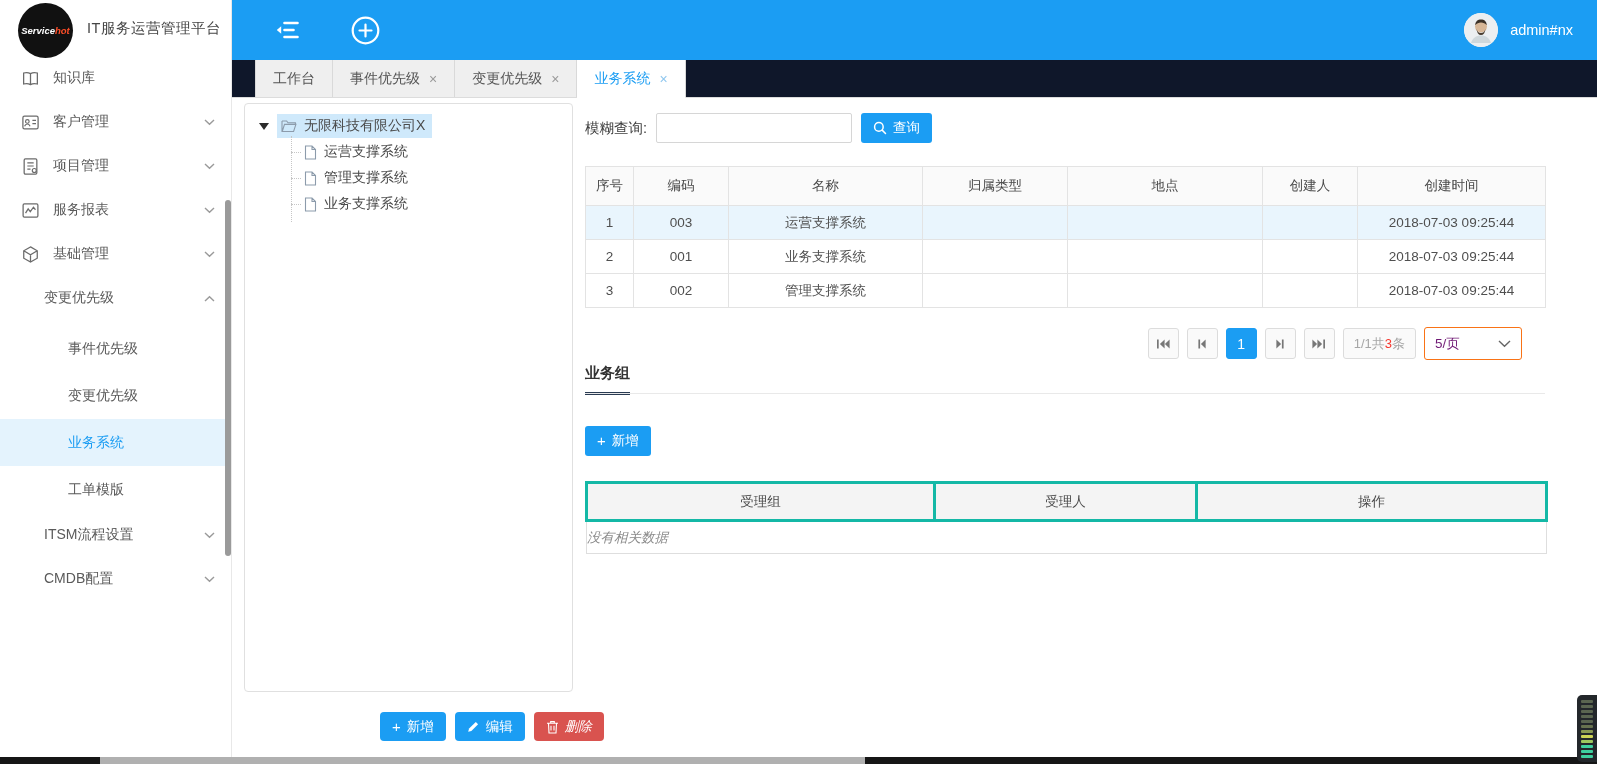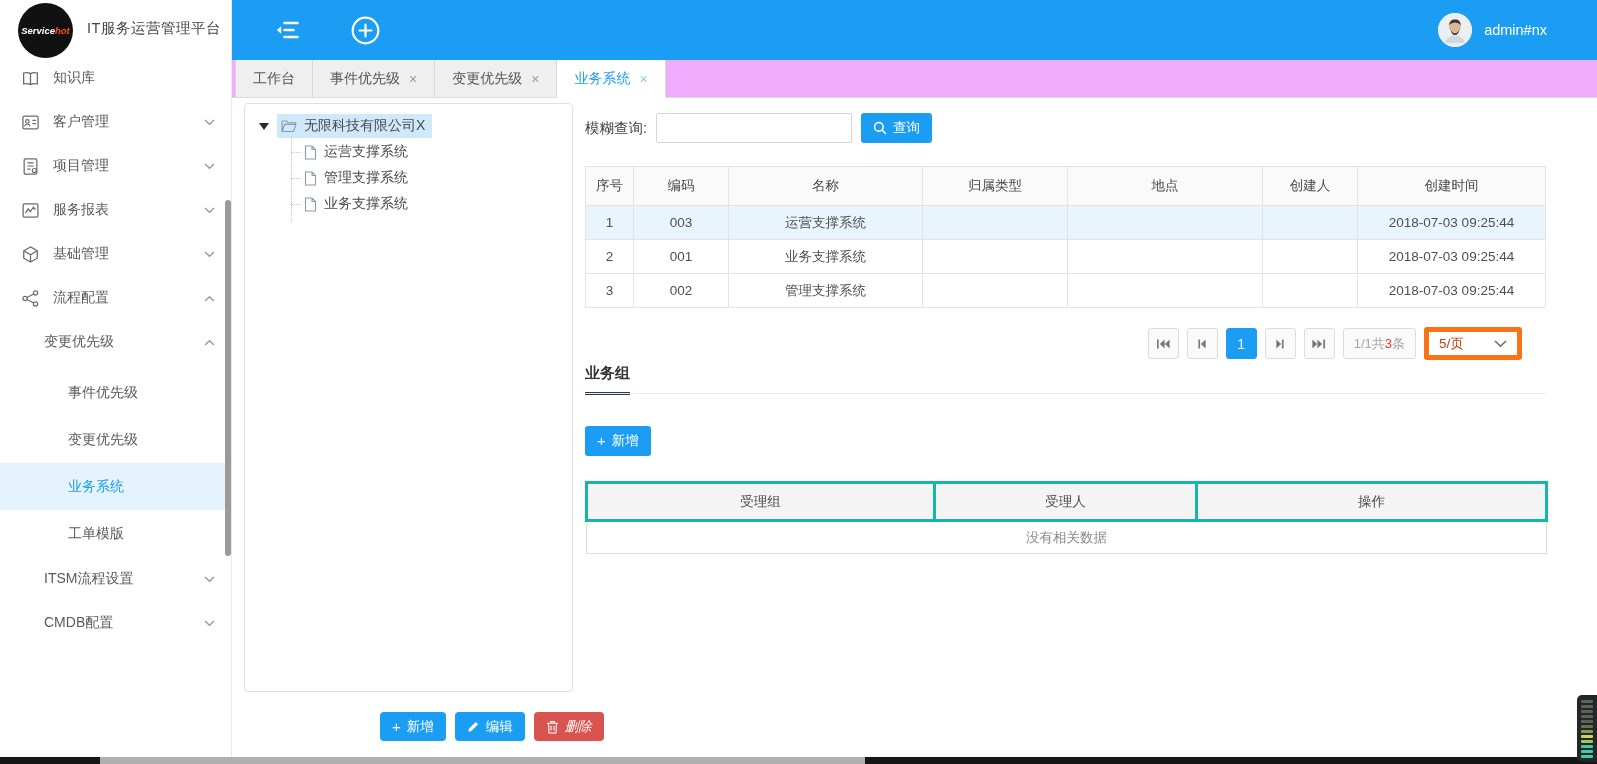--- a/index.html
+++ b/index.html
@@ -4,26 +4,26 @@
 <style>
   * { margin:0; padding:0; box-sizing:border-box; }
   html,body { width:1597px; height:764px; overflow:hidden; }
   body { font-family:"Liberation Sans","DejaVu Sans",sans-serif; font-size:14px; color:#4f4f4f; background:#fff; position:relative; }
   .app { position:absolute; inset:0; }
 
   
   .topbar { position:absolute; left:232px; top:0; right:0; height:60px; background:#1b9df3; display:flex; align-items:center; }
   .fold-btn { margin-left:43px; cursor:pointer; display:flex; }
   .addtab-btn { margin-left:45px; cursor:pointer; display:flex; }
-  .user-box { margin-left:auto; margin-right:50px; display:flex; align-items:center; gap:12px; cursor:pointer; }
+  .user-box { margin-left:auto; margin-right:24px; display:flex; align-items:center; gap:12px; cursor:pointer; }
   .avatar { width:34px; height:34px; border-radius:50%; background:#f2f2f2; display:flex; align-items:center; justify-content:center; overflow:hidden; }
   .user-name { color:#fff; font-size:14.5px; }
 
   
-  .tabbar { position:absolute; left:232px; top:60px; right:0; height:38px; background:#f0abfc; border-bottom:1px solid #dcdcdc; display:flex; align-items:stretch; padding-left:3px; }
+  .tabbar { position:absolute; left:232px; top:60px; right:0; height:38px; background:#0f172a; border-bottom:1px solid #dcdcdc; display:flex; align-items:stretch; padding-left:23px; }
   .tab { display:flex; align-items:center; padding:0 17px; border-right:1px solid #d9d9d9; color:#555; cursor:pointer; font-size:14px; background:#efefef; }
   .tab:first-child { border-left:1px solid #d9d9d9; }
   .tab .tx { margin-left:9px; color:#9a9a9a; font-size:14px; line-height:1; }
   .tab.active { background:#fff; color:#1b9df3; border-bottom:1px solid #fff; margin-bottom:-1px; }
   .tab.active .tx { color:#8fc7ef; }
 
   
   .sidebar { position:absolute; left:0; top:0; width:232px; height:764px; background:#fff; border-right:1px solid #e8e8e8; z-index:2; }
   .brand { height:56px; display:flex; align-items:center; }
   .logo-circle { width:55px; height:55px; border-radius:50%; background:#111; margin:4px 0 0 18px; display:flex; align-items:center; justify-content:center; flex:none; }
@@ -76,30 +76,30 @@
   .tbl1 th { height:39px; background:#fafafa; border:1px solid #e3e3e3; font-weight:normal; color:#4a4a4a; font-size:13.5px; }
   .tbl1 td { height:34px; border:1px solid #e3e3e3; text-align:center; font-size:13.5px; color:#4f4f4f; }
   .tbl1 tr.selrow td { background:#e9f5fd; }
 
   
   .pager { position:absolute; left:353px; top:229px; width:937px; display:flex; justify-content:flex-end; align-items:center; gap:8px; }
   .pbtn { width:31px; height:31px; border:1px solid #dcdcdc; border-radius:3px; background:#fafafa; display:flex; align-items:center; justify-content:center; cursor:pointer; }
   .pbtn.cur { background:#1b9df3; border-color:#1b9df3; color:#fff; font-size:14px; }
   .psummary { height:31px; border:1px solid #dcdcdc; border-radius:3px; background:#fafafa; color:#a6a6a6; font-size:13px; display:flex; align-items:center; padding:0 10px; }
   .psummary .cnt { color:#f5362d; }
-  .psize { width:98px; height:33px; border:5px solid #f97316; border-radius:3px; background:#fff; display:flex; align-items:center; padding:0 10px; font-size:13.5px; color:#c2410c; cursor:pointer; }
+  .psize { width:98px; height:33px; border:1px solid #f97316; border-radius:3px; background:#fff; display:flex; align-items:center; padding:0 10px; font-size:13.5px; color:#701a75; cursor:pointer; }
   .psize svg { margin-left:auto; }
 
   
   .grp-title { position:absolute; left:353px; top:266px; font-size:15px; font-weight:bold; color:#333; padding-bottom:9px; border-bottom:3px solid #2a3b52; }
   .grp-line { position:absolute; left:353px; top:295px; width:960px; height:1px; background:#e9e9e9; }
   .grp-add { position:absolute; left:353px; top:328px; height:30px; border-radius:3px; }
   .tbl2 { position:absolute; left:353px; top:383px; width:960px; }
   .tbl2 th { height:38px; background:#f4f4f4; border:3px solid #14b8a6; font-weight:normal; color:#4a4a4a; font-size:13.5px; }
-  .tbl2 td { height:33px; border:1px solid #dedede; text-align:center; font-size:13.5px; color:#8a8a8a; }
+  .tbl2 td { height:33px; border:1px solid #dedede; text-align:left; font-size:13.5px; color:#8a8a8a;font-style:italic; }
 
   
   .hscroll { position:absolute; left:0; bottom:0; width:1597px; height:7px; background:#161616; z-index:5; }
   .hthumb { position:absolute; left:100px; top:0; width:765px; height:7px; background:#b0b0b0; }
   .cap-widget { position:absolute; right:0; bottom:2px; width:20px; height:67px; background:#23272b; border-radius:5px 0 0 5px; z-index:6; display:flex; flex-direction:column; align-items:center; justify-content:center; gap:2px; padding:4px 0; }
   .cap-widget i { display:block; width:12px; height:3px; border-radius:1px; }
   .cap-widget i:nth-child(-n+5) { background:#5a6550; }
   .cap-widget i:nth-child(6) { background:#67724f; }
   .cap-widget i:nth-child(7) { background:#8a9a52; }
   .cap-widget i:nth-child(8) { background:#cdd355; }
@@ -173,36 +173,20 @@
           </span>
       </div>
       <div class="srow">
         <span class="sic">
           <svg width="19" height="19" viewBox="0 0 18 18">
               <path d="M9 1.8l6.4 3.7v7L9 16.2l-6.4-3.7v-7z M2.6 5.5L9 9.2l6.4-3.7M9 9.2v7" fill="none" stroke="#6b6b6b" stroke-width="1.2"></path>
             </svg>
         </span>
         <span>基础管理</span>
         <span class="chev">
-            <svg width="11" height="7" viewBox="0 0 11 7">
-              <path d="M1 1l4.5 4.3L10 1" fill="none" stroke="#9a9a9a" stroke-width="1.4"></path>
-            </svg>
-          </span>
-      </div>
-      <div class="srow">
-        <span class="sic">
-          <svg width="19" height="19" viewBox="0 0 18 18">
-              <circle cx="3.8" cy="9" r="2" fill="none" stroke="#6b6b6b" stroke-width="1.2"></circle>
-              <circle cx="13.8" cy="3.8" r="2" fill="none" stroke="#6b6b6b" stroke-width="1.2"></circle>
-              <circle cx="13.8" cy="14.2" r="2" fill="none" stroke="#6b6b6b" stroke-width="1.2"></circle>
-              <path d="M5.6 8.1l6.4-3.4M5.6 9.9l6.4 3.4" fill="none" stroke="#6b6b6b" stroke-width="1.2"></path>
-            </svg>
-        </span>
-        <span>流程配置</span>
-        <span class="chev up">
             <svg width="11" height="7" viewBox="0 0 11 7">
               <path d="M1 1l4.5 4.3L10 1" fill="none" stroke="#9a9a9a" stroke-width="1.4"></path>
             </svg>
           </span>
       </div>
       <div class="srow sub1">
         <span>变更优先级</span>
         <span class="chev up">
             <svg width="11" height="7" viewBox="0 0 11 7">
               <path d="M1 1l4.5 4.3L10 1" fill="none" stroke="#9a9a9a" stroke-width="1.4"></path>

